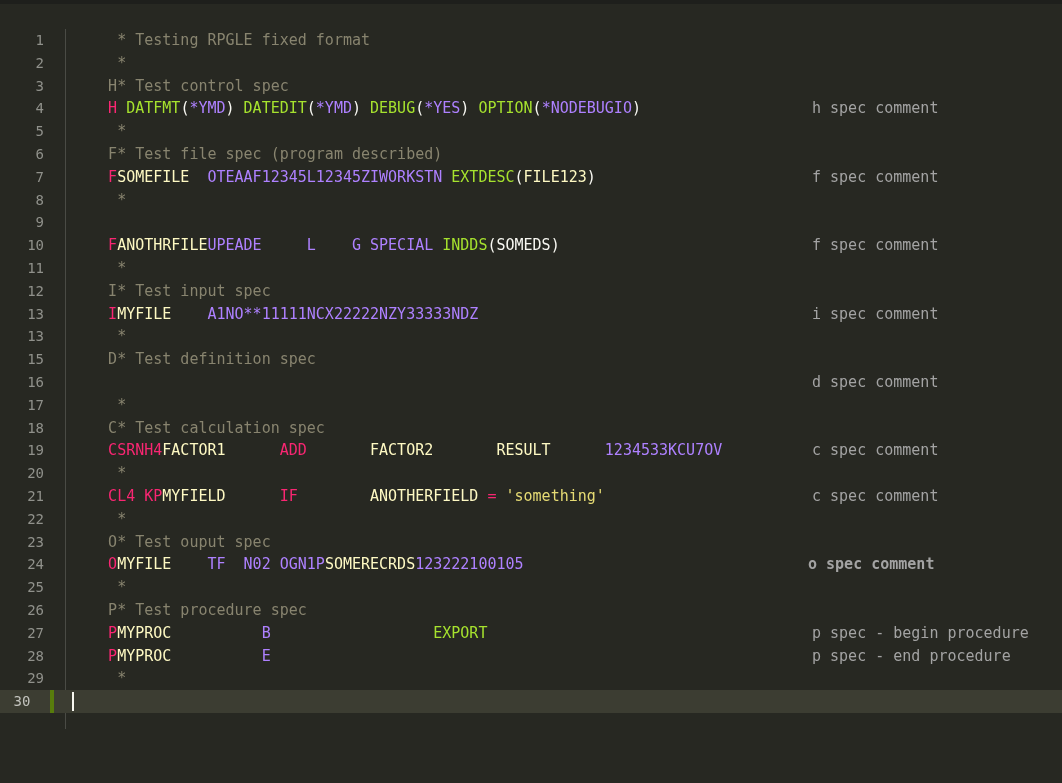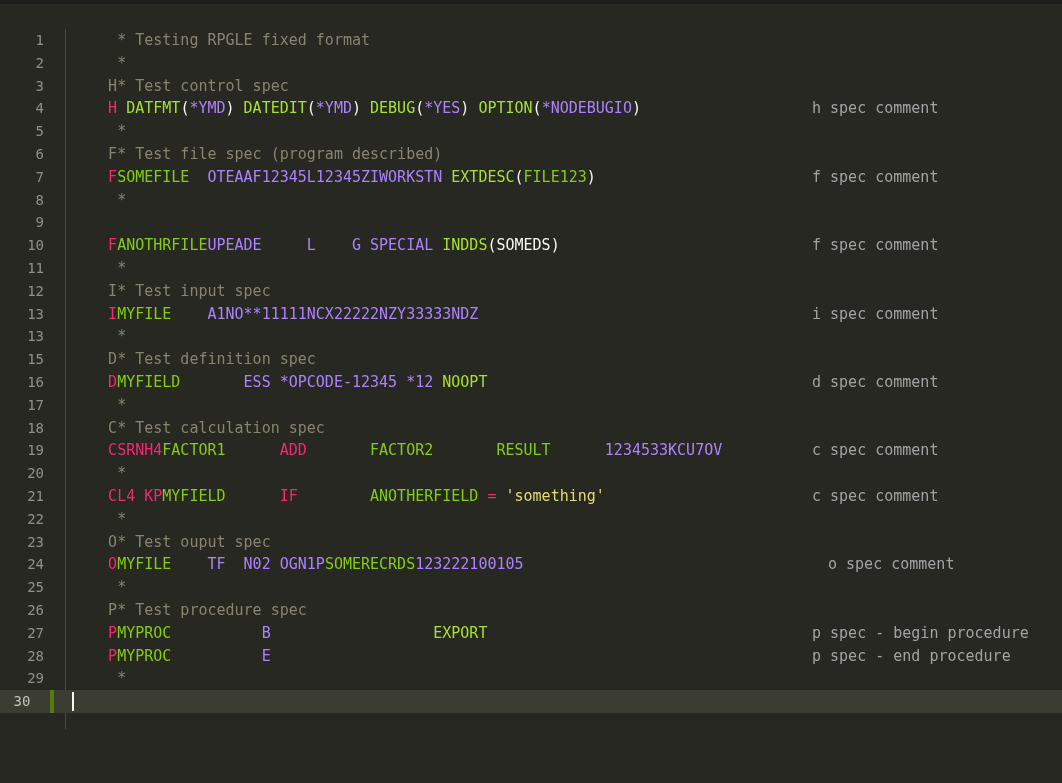--- a/index.html
+++ b/index.html
@@ -116,21 +116,21 @@
     color: #a3a3a3;
     font-size: 15px;
     font-family: "DejaVu Sans Mono", "Liberation Mono", monospace;
   }
 
   
   .t-cmt  { color: #88846f; }
   .t-spec { color: #f92672; }
   .t-kw   { color: #a6e22e; text-align: center; }
   .t-num  { color: #ae81ff; }
-  .t-plain{ color: #84cc16; }
+  .t-plain{ color: #fef9c3; }
   .t-punc { color: #f8f8f2; }
   .t-str  { color: #e6db74; }
   .t-op   { color: #f92672; }
 </style>
 </head>
 <body>
 
 <div class="app">
 
   <div class="topstrip"></div>
@@ -165,29 +165,29 @@
         <div class="line"><span class="lineno">6</span><span class="code"><span class="t-cmt">    F* Test file spec (program described)</span></span></div>
         <div class="line"><span class="lineno">7</span><span class="code"><span class="t-spec">    F</span><span class="t-plain">SOMEFILE  </span><span class="t-num">OTEAAF12345L12345ZIWORKSTN</span><span class="t-plain"> </span><span class="t-kw">EXTDESC</span><span class="t-punc">(</span><span class="t-plain">FILE123</span><span class="t-punc">)</span></span><span class="trail" style="left: 812px;">f spec comment</span></div>
         <div class="line"><span class="lineno">8</span><span class="code"><span class="t-cmt">     *</span></span></div>
         <div class="line"><span class="lineno">9</span></div>
         <div class="line"><span class="lineno">10</span><span class="code"><span class="t-spec">    F</span><span class="t-plain">ANOTHRFILE</span><span class="t-num">UPEADE</span><span class="t-plain">     </span><span class="t-num">L</span><span class="t-plain">    </span><span class="t-num">G SPECIAL</span><span class="t-plain"> </span><span class="t-kw">INDDS</span><span class="t-punc">(SOMEDS)</span></span><span class="trail" style="left: 812px;">f spec comment</span></div>
         <div class="line"><span class="lineno">11</span><span class="code"><span class="t-cmt">     *</span></span></div>
         <div class="line"><span class="lineno">12</span><span class="code"><span class="t-cmt">    I* Test input spec</span></span></div>
         <div class="line"><span class="lineno">13</span><span class="code"><span class="t-spec">    I</span><span class="t-plain">MYFILE    </span><span class="t-num">A1NO**11111NCX22222NZY33333NDZ</span></span><span class="trail" style="left: 812px;">i spec comment</span></div>
         <div class="line"><span class="lineno">13</span><span class="code"><span class="t-cmt">     *</span></span></div>
         <div class="line"><span class="lineno">15</span><span class="code"><span class="t-cmt">    D* Test definition spec</span></span></div>
-        <div class="line"><span class="lineno">16</span><span class="code"><span class="t-spec">    D</span><span class="t-plain">MYFIELD       </span><span class="t-num">ESS *OPCODE-12345 *12</span><span class="t-plain"> </span><span class="t-kw">NOOPT</span></span><span class="trail" style="left: 812px;">d spec comment</span></div>
+        <div class="line"><span class="lineno">16</span><span class="trail" style="left: 812px;">d spec comment</span></div>
         <div class="line"><span class="lineno">17</span><span class="code"><span class="t-cmt">     *</span></span></div>
         <div class="line"><span class="lineno">18</span><span class="code"><span class="t-cmt">    C* Test calculation spec</span></span></div>
         <div class="line"><span class="lineno">19</span><span class="code"><span class="t-spec">    CSRNH4</span><span class="t-plain">FACTOR1</span><span class="t-plain">      </span><span class="t-spec">ADD</span><span class="t-plain">       FACTOR2       RESULT      </span><span class="t-num">1234533KCU7OV</span></span><span class="trail" style="left: 812px;">c spec comment</span></div>
         <div class="line"><span class="lineno">20</span><span class="code"><span class="t-cmt">     *</span></span></div>
         <div class="line"><span class="lineno">21</span><span class="code"><span class="t-spec">    CL4 KP</span><span class="t-plain">MYFIELD</span><span class="t-plain">      </span><span class="t-spec">IF</span><span class="t-plain">        ANOTHERFIELD </span><span class="t-op">=</span><span class="t-plain"> </span><span class="t-str">'something'</span></span><span class="trail" style="left: 812px;">c spec comment</span></div>
         <div class="line"><span class="lineno">22</span><span class="code"><span class="t-cmt">     *</span></span></div>
         <div class="line"><span class="lineno">23</span><span class="code"><span class="t-cmt">    O* Test ouput spec</span></span></div>
-        <div class="line"><span class="lineno">24</span><span class="code"><span class="t-spec">    O</span><span class="t-plain">MYFILE    </span><span class="t-num">TF</span><span class="t-plain">  </span><span class="t-num">N02 OGN1P</span><span class="t-plain">SOMERECRDS</span><span class="t-num">123222100105</span></span><span class="trail" style="left: 828px;">o spec comment</span></div>
+        <div class="line"><span class="lineno">24</span><span class="code"><span class="t-spec">    O</span><span class="t-plain">MYFILE    </span><span class="t-num">TF</span><span class="t-plain">  </span><span class="t-num">N02 OGN1P</span><span class="t-plain">SOMERECRDS</span><span class="t-num">123222100105</span></span><span class="trail" style="left: 808px; font-weight: bold;">o spec comment</span></div>
         <div class="line"><span class="lineno">25</span><span class="code"><span class="t-cmt">     *</span></span></div>
         <div class="line"><span class="lineno">26</span><span class="code"><span class="t-cmt">    P* Test procedure spec</span></span></div>
         <div class="line"><span class="lineno">27</span><span class="code"><span class="t-spec">    P</span><span class="t-plain">MYPROC</span><span class="t-plain">          </span><span class="t-num">B</span><span class="t-plain">                  </span><span class="t-kw">EXPORT</span></span><span class="trail" style="left: 812px;">p spec - begin procedure</span></div>
         <div class="line"><span class="lineno">28</span><span class="code"><span class="t-spec">    P</span><span class="t-plain">MYPROC</span><span class="t-plain">          </span><span class="t-num">E</span></span><span class="trail" style="left: 812px;">p spec - end procedure</span></div>
         <div class="line"><span class="lineno">29</span><span class="code"><span class="t-cmt">     *</span></span></div>
         <div class="line current"><span class="lineno">30</span><span class="changebar"></span><span class="cursor"></span><span class="code"></span></div>
       </div>
   </div>
 
 </div>

